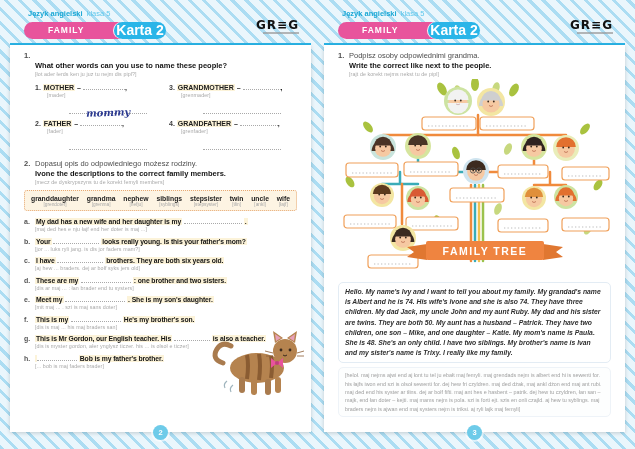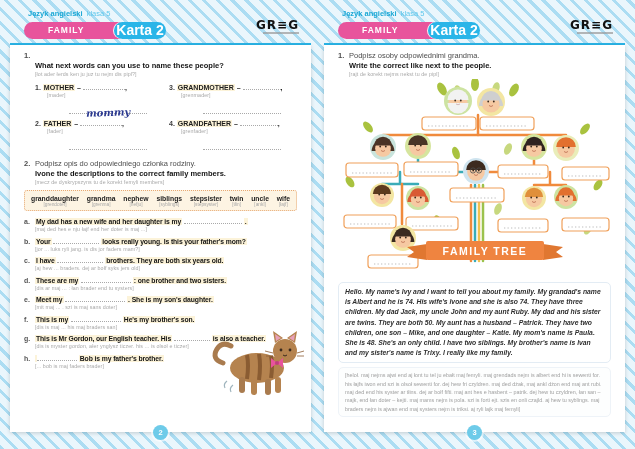--- a/index.html
+++ b/index.html
@@ -95,21 +95,21 @@
     <div class="header-rule"></div>
   </div>
 
   <div class="page" id="page-l">
     <div class="content">
 
       <div class="task-head">
         <div class="task-row">
           <span class="task-num">1.</span>
         </div>
-        <div class="task-en">What next words can you use to name these people?</div>
+        <div class="task-en">What other words can you use to name these people?</div>
         <div class="phon task-phon">[łot ader łerds ken ju juz tu nejm dis pipl?]</div>
       </div>
 
       <div class="vocab-grid">
         <div class="vcell">
           <div class="vline"><span class="vnum">1.</span> <span class="kw">MOTHER</span> – <span class="blank" style="width:42px"></span>,</div>
           <div class="phon vphon">[mader]</div>
           <div class="ansline"><span class="answer">mommy</span></div>
         </div>
         <div class="vcell">
@@ -125,21 +125,21 @@
         <div class="vcell">
           <div class="vline"><span class="vnum">4.</span> <span class="kw">GRANDFATHER</span> – <span class="blank" style="width:38px"></span>,</div>
           <div class="phon vphon">[grenfader]</div>
           <div class="ansline"><span class="answer"></span></div>
         </div>
       </div>
 
       <div class="task-head">
         <div class="task-row">
           <span class="task-num">2.</span>
-          <span class="task-pl">Podpisz opis do odpowiedniego członka rodziny.</span>
+          <span class="task-pl">Dopasuj opis do odpowiedniego możesz rodziny.</span>
         </div>
         <div class="task-en">Ivone the descriptions to the correct family members.</div>
         <div class="phon task-phon">[mecz de dyskrypszyns tu de korekt femyli members]</div>
       </div>
 
       <div class="word-bank">
         <div class="wb-item">
             <div class="wb-word">granddaughter</div>
             <div class="wb-phon">[grendoter]</div>
           </div>

